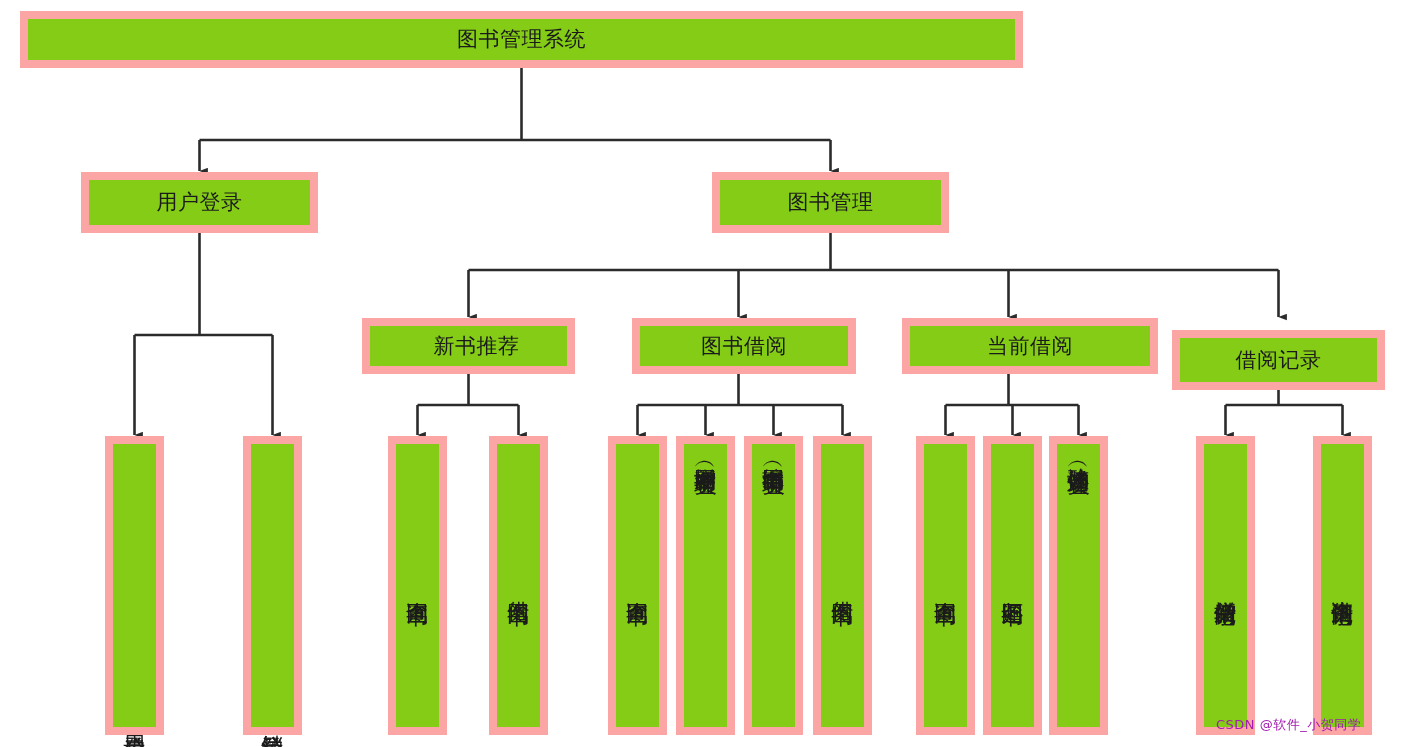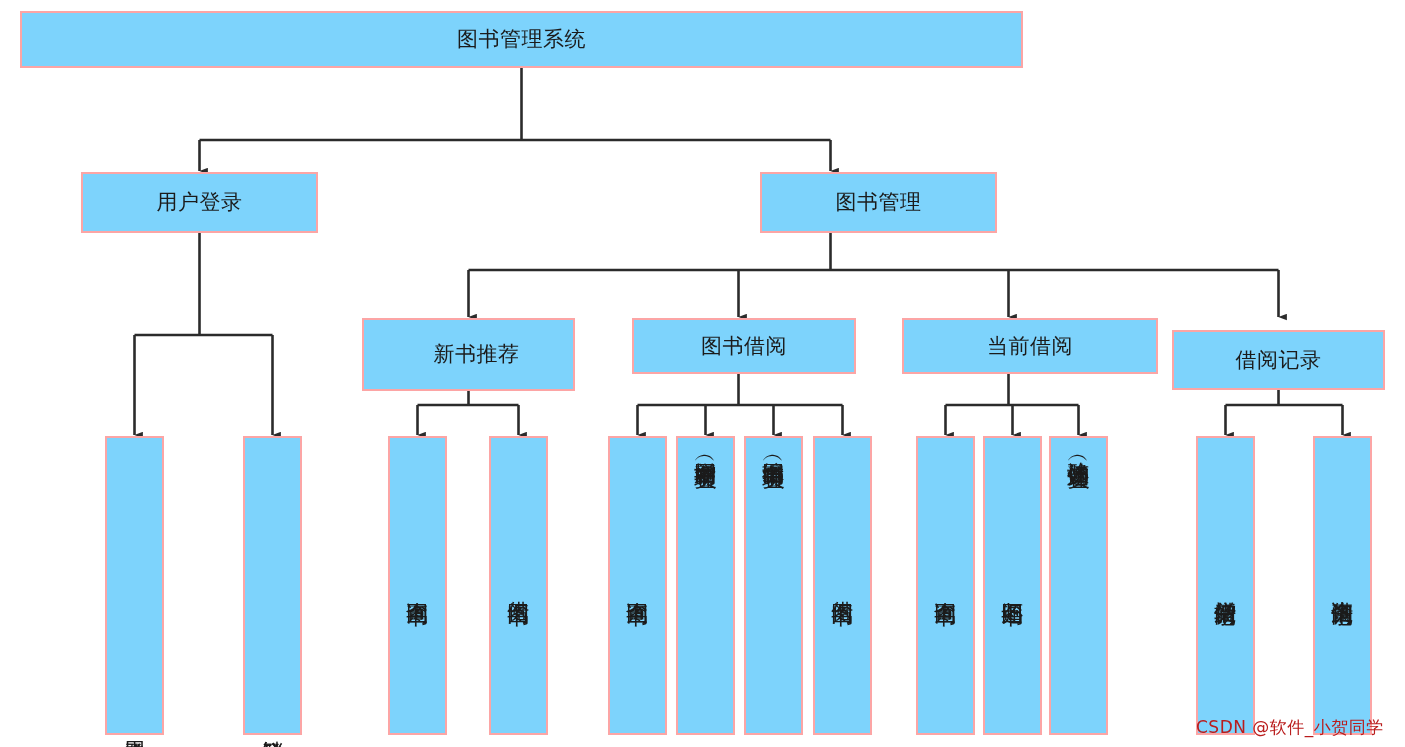--- a/index.html
+++ b/index.html
@@ -23,22 +23,22 @@
   #diagram-svg {
     position: absolute;
     left: 0;
     top: 0;
     width: 1405px;
     height: 747px;
   }
   .node-box {
     position: absolute;
     box-sizing: border-box;
-    background: #7dd3fc;
-    border: 2px solid #fca5a5;
+    background: #84cc16;
+    border: 8px solid #fca5a5;
     display: flex;
     justify-content: center;
   }
   .node-box.horizontal {
     align-items: center;
   }
   .node-box.vertical {
     align-items: flex-start;
   }
   .node-box.vertical.anchor-bottom {
@@ -61,25 +61,26 @@
   .node-box.vertical .node-label {
     font-size: 22px;
     writing-mode: vertical-rl;
     text-orientation: upright;
     line-height: 1.06;
     letter-spacing: 1px;
     padding: 6px 0;
   }
   .watermark {
     position: absolute;
-    color: #b91c1c;
-    font-size: 17px;
+    color: #a21caf;
+    font-size: 13px;
     letter-spacing: 0.5px;
     white-space: nowrap;
     pointer-events: none;
+    padding-left: 20px;
   }
 </style>
 </head>
 <body>
 
 <div id="diagram-root">
 
   <svg id="diagram-svg" viewBox="0 0 1405 747" xmlns="http://www.w3.org/2000/svg">
     <defs>
       <marker id="arrowhead" markerWidth="7" markerHeight="9" refX="3.2" refY="8.4" orient="auto" markerUnits="userSpaceOnUse">
@@ -123,24 +124,24 @@
       </g>
   </svg>
 
   <div id="nodes-layer">
       <div class="node-box horizontal" style="left: 20px; top: 11px; width: 1003px; height: 57px;">
         <span class="node-label">图书管理系统</span>
       </div>
       <div class="node-box horizontal" style="left: 81px; top: 172px; width: 237px; height: 61px;">
         <span class="node-label">用户登录</span>
       </div>
-      <div class="node-box horizontal" style="left: 712px; top: 172px; width: 237px; height: 61px; margin-left: 48px;">
+      <div class="node-box horizontal" style="left: 712px; top: 172px; width: 237px; height: 61px;">
         <span class="node-label">图书管理</span>
       </div>
-      <div class="node-box horizontal" style="left: 362px; top: 318px; width: 213px; height: 73px; padding-left: 16px;">
+      <div class="node-box horizontal" style="left: 362px; top: 318px; width: 213px; height: 56px; padding-left: 16px;">
         <span class="node-label">新书推荐</span>
       </div>
       <div class="node-box horizontal" style="left: 632px; top: 318px; width: 224px; height: 56px;">
         <span class="node-label">图书借阅</span>
       </div>
       <div class="node-box horizontal" style="left: 902px; top: 318px; width: 256px; height: 56px;">
         <span class="node-label">当前借阅</span>
       </div>
       <div class="node-box horizontal" style="left: 1172px; top: 330px; width: 213px; height: 60px;">
         <span class="node-label">借阅记录</span>

